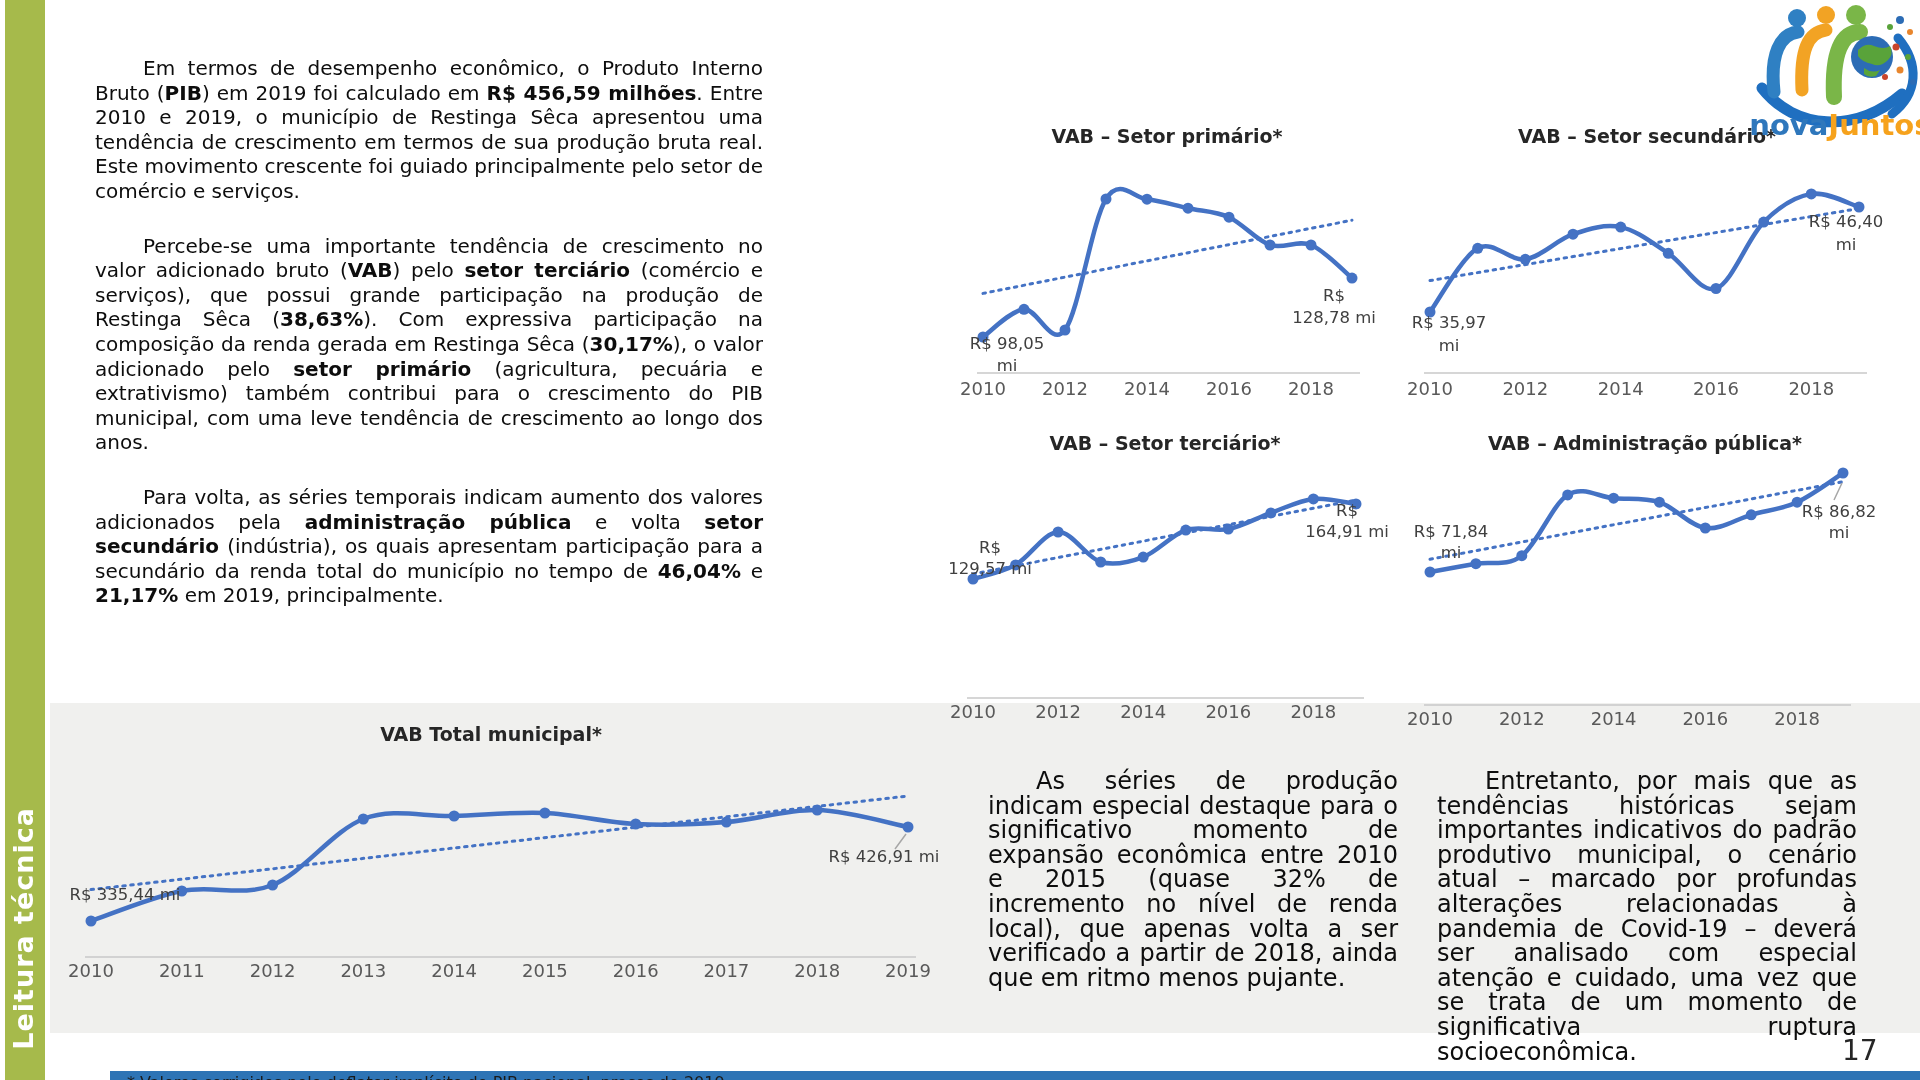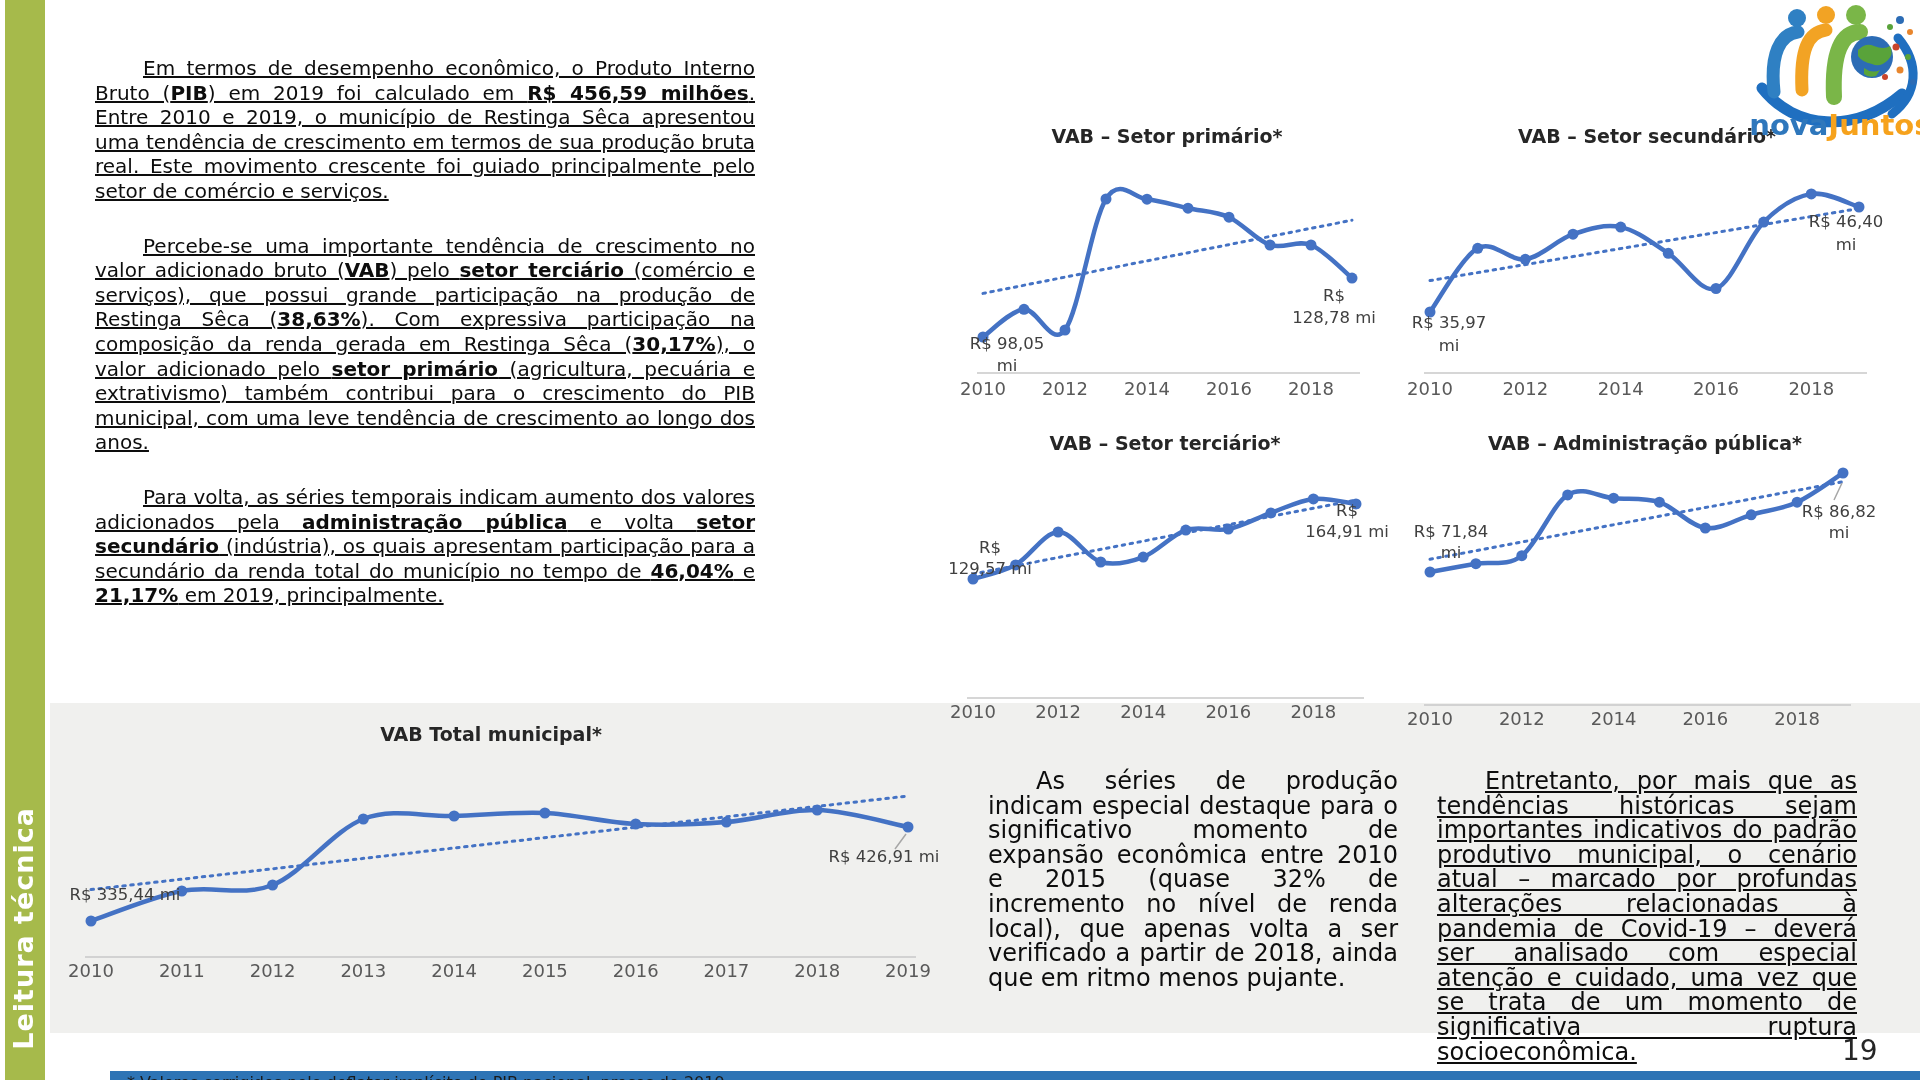--- a/index.html
+++ b/index.html
@@ -8,24 +8,24 @@
   
   .sidebar{position:absolute;left:5px;top:0;width:40px;height:1080px;background:#A6BA4B;}
   .sidebar-label{position:absolute;left:3px;bottom:30px;writing-mode:vertical-rl;transform:rotate(180deg);
          color:#ffffff;font-weight:bold;font-size:27px;white-space:nowrap;letter-spacing:1px;}
   
   .graypanel{position:absolute;left:50px;top:703px;width:1870px;height:330px;background:#F0F0EE;}
   .bluebar{position:absolute;left:110px;bottom:0;width:1810px;height:9px;background:#2E74B5;}
   
   .textcol{position:absolute;left:95px;top:56px;width:668px;font-size:20px;line-height:24.6px;
          text-align:justify;color:#0d0d0d;}
-  .textcol p{margin:0 8px 30px 0;text-indent:48px;text-decoration:underline;}
+  .textcol p{margin:0 0 30px 0;text-indent:48px;}
   .btext{position:absolute;font-size:24px;line-height:24.6px;text-align:justify;color:#0d0d0d;text-indent:48px;}
   #midtext{left:988px;top:745px;width:410px;}
-  #righttext{left:1437px;top:745px;width:420px;text-decoration:underline;}
+  #righttext{left:1437px;top:745px;width:420px;}
   .footnote{position:absolute;left:127px;top:1041px;font-size:16px;color:#1a1a1a;margin-top:32px;}
   .pagenum{position:absolute;left:1842px;top:1034px;font-size:28px;color:#262626;}
   
   svg.chart{position:absolute;overflow:visible;}
   #c1{left:948px;top:112px;}
   #c2{left:1405px;top:112px;}
   #c3{left:948px;top:425px;}
   #c4{left:1405px;top:425px;}
   #c5{left:50px;top:715px;}
   .ctitle{font:bold 19px "DejaVu Sans",sans-serif;fill:#262626;}
@@ -186,21 +186,21 @@
       <circle cx="858.0" cy="112.0" r="5.5" class="dot"></circle>
       <line x1="856" y1="119" x2="845" y2="134" class="leader"></line>
       <text x="75" y="185" text-anchor="middle" class="dlabel">R$ 335,44 mi</text>
       <text x="834" y="147" text-anchor="middle" class="dlabel">R$ 426,91 mi</text>
     </svg>
 
   <p id="midtext" class="btext">As séries de produção indicam especial destaque para o significativo momento de expansão econômica entre 2010 e 2015 (quase 32% de incremento no nível de renda local), que apenas volta a ser verificado a partir de 2018, ainda que em ritmo menos pujante.</p>
   <p id="righttext" class="btext">Entretanto, por mais que as tendências históricas sejam importantes indicativos do padrão produtivo municipal, o cenário atual – marcado por profundas alterações relacionadas à pandemia de Covid-19 – deverá ser analisado com especial atenção e cuidado, uma vez que se trata de um momento de significativa ruptura socioeconômica.</p>
 
   <div class="footnote">* Valores corrigidos pelo deflator implícito do PIB nacional, preços de 2019.</div>
-  <div class="pagenum">19</div>
+  <div class="pagenum">17</div>
 
   <svg class="logo" width="170" height="140" viewBox="0 0 170 140">
     <g>
       <path d="M12,86 C45,128 105,132 152,92" fill="none" stroke="#1F6FC0" stroke-width="11" stroke-linecap="round"></path>
       <path d="M148,36 C170,62 168,92 142,112" fill="none" stroke="#1F6FC0" stroke-width="9" stroke-linecap="round"></path>
       <path d="M24,90 C20,52 30,32 48,30" fill="none" stroke="#2F80C3" stroke-width="13" stroke-linecap="round"></path>
       <circle cx="47" cy="16" r="9" fill="#2F80C3"></circle>
       <path d="M52,88 C50,48 58,30 76,28" fill="none" stroke="#F2A324" stroke-width="13" stroke-linecap="round"></path>
       <circle cx="76" cy="13" r="9" fill="#F2A324"></circle>
       <path d="M84,95 C82,50 92,30 110,30" fill="none" stroke="#7AB648" stroke-width="16" stroke-linecap="round"></path>

